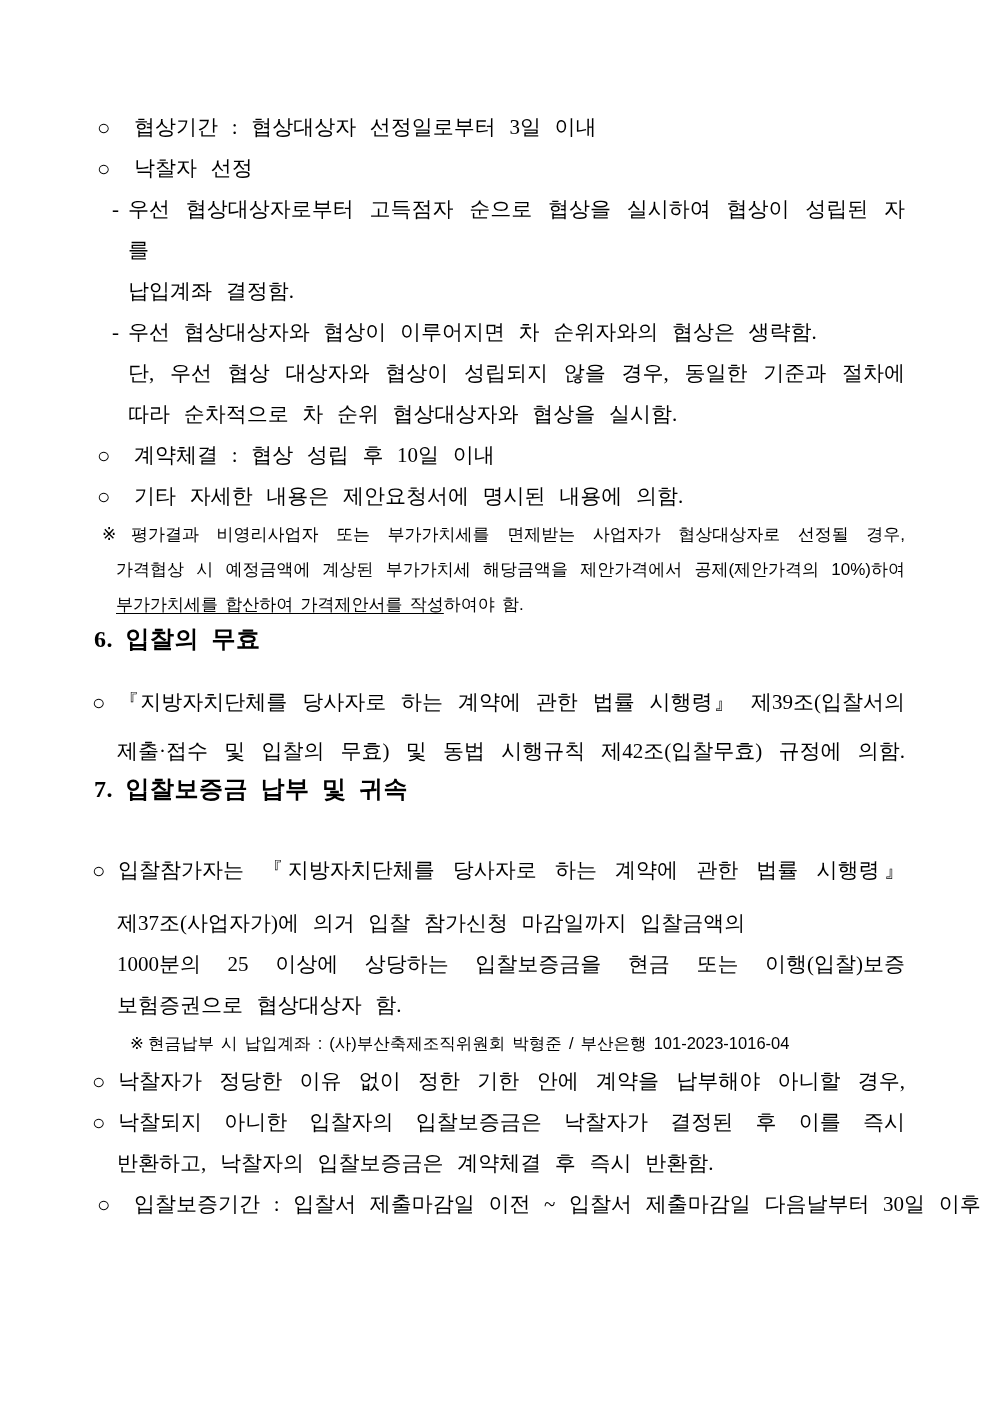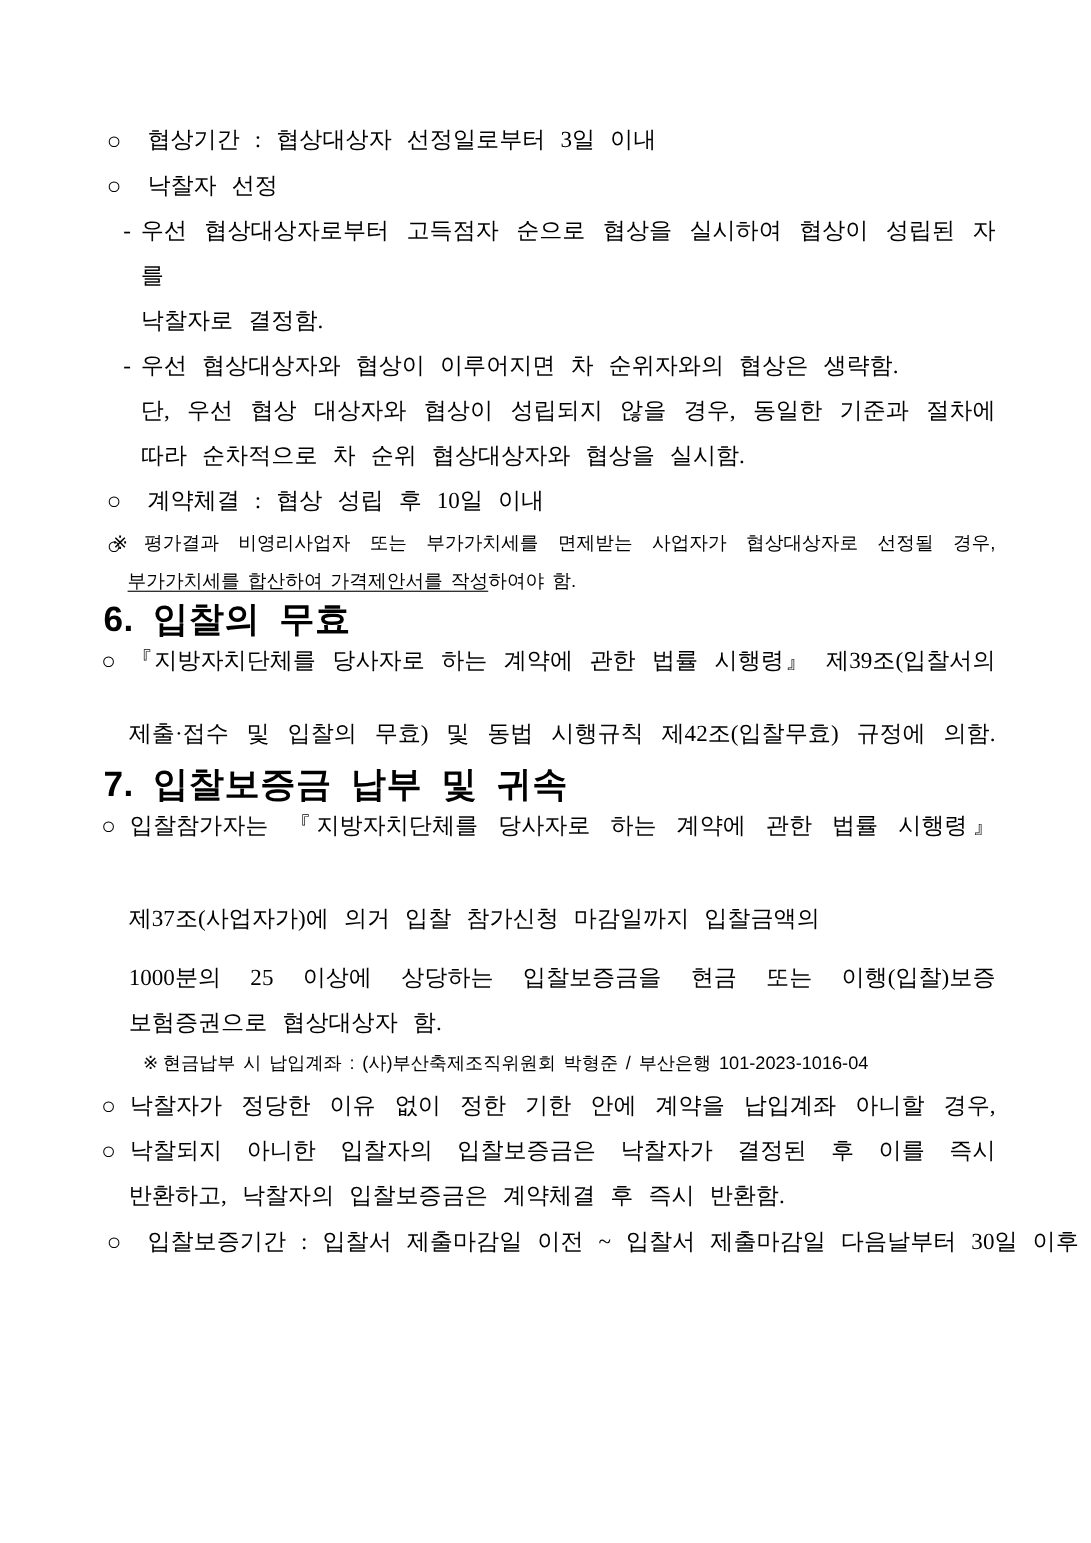--- a/index.html
+++ b/index.html
@@ -31,22 +31,22 @@
     font-size:17px;line-height:35px;
     word-spacing:0.15em;
   }
   .sn{
     font-family:"Liberation Sans","DejaVu Sans",sans-serif;
     font-size:16.5px;line-height:35px;
     word-spacing:0.15em;
   }
   
   .h{
-    font-family:Liberation Sans, sans-serif;
-    font-size:32px;line-height:34px;font-weight:800;
+    font-family:Liberation Serif, serif;
+    font-size:24px;line-height:34px;font-weight:800;
     letter-spacing:0.5px;word-spacing:0.25em;
   }
   
   .b1{padding-left:42px}
   .d {padding-left:36px}
   .c1{padding-left:36px}
   .n {padding-left:39px}
   .nc{padding-left:24px}
   .h {padding-left:2px}
   .b2{padding-left:26px}
@@ -79,35 +79,36 @@
   .doc>.line:nth-child(18){margin-top:12px;}
 </style>
 </head>
 <body>
 
 <div class="page">
   <div class="doc">
       <div class="line b1"><span class="marker mk-circle">○</span><span>협상기간 : 협상대상자 선정일로부터 3일 이내</span></div>
       <div class="line b1"><span class="marker mk-circle">○</span><span>낙찰자 선정</span></div>
       <div class="line d fill"><span class="marker mk-dash">-</span><span>우선 협상대상자로부터 고득점자 순으로 협상을 실시하여 협상이 성립된 자를</span></div>
-      <div class="line c1"><span>낙찰자로 결정함.</span></div>
+      <div class="line c1"><span>납입계좌 결정함.</span></div>
       <div class="line d"><span class="marker mk-dash">-</span><span>우선 협상대상자와 협상이 이루어지면 차 순위자와의 협상은 생략함.</span></div>
       <div class="line c1 fill"><span>단, 우선 협상 대상자와 협상이 성립되지 않을 경우, 동일한 기준과 절차에</span></div>
       <div class="line c1"><span>따라 순차적으로 차 순위 협상대상자와 협상을 실시함.</span></div>
       <div class="line b1"><span class="marker mk-circle">○</span><span>계약체결 : 협상 성립 후 10일 이내</span></div>
-      <div class="line b1"><span class="marker mk-circle">○</span></div>
+      <div class="line b1"><span class="marker mk-circle">○</span><span>기타 자세한 내용은 제안요청서에 명시된 내용에 의함.</span></div>
       <div class="line n fill"><span class="marker mk-reference">※</span><span>평가결과 비영리사업자 또는 부가가치세를 면제받는 사업자가 협상대상자로 선정될 경우,</span></div>
+      <div class="line nc fill"><span>가격협상 시 예정금액에 계상된 부가가치세 해당금액을 제안가격에서 공제(제안가격의 10%)하여</span></div>
       <div class="line nc"><span class="u">부가가치세를 합산하여 가격제안서를 작성</span><span>하여야 함.</span></div>
       <div class="line h"><span>6. 입찰의 무효</span></div>
       <div class="line b2 fill"><span class="marker mk-circle">○</span><span>『지방자치단체를 당사자로 하는 계약에 관한 법률 시행령』 제39조(입찰서의</span></div>
       <div class="line c2 fill"><span>제출·접수 및 입찰의 무효) 및 동법 시행규칙 제42조(입찰무효) 규정에 의함.</span></div>
       <div class="line h"><span>7. 입찰보증금 납부 및 귀속</span></div>
       <div class="line b2 fill"><span class="marker mk-circle">○</span><span>입찰참가자는 『지방자치단체를 당사자로 하는 계약에 관한 법률 시행령』</span></div>
       <div class="line c2"><span>제37조(사업자가)에 의거 입찰 참가신청 마감일까지 입찰금액의</span></div>
       <div class="line c2 fill"><span>1000분의 25 이상에 상당하는 입찰보증금을 현금 또는 이행(입찰)보증</span></div>
       <div class="line c2"><span>보험증권으로 협상대상자 함.</span></div>
       <div class="line sn"><span class="marker mk-reference">※</span><span>현금납부 시 납입계좌 : (사)부산축제조직위원회 박형준 / 부산은행 101-2023-1016-04</span></div>
-      <div class="line b2 fill"><span class="marker mk-circle">○</span><span>낙찰자가 정당한 이유 없이 정한 기한 안에 계약을 납입계좌 아니할 경우,</span></div>
+      <div class="line b2 fill"><span class="marker mk-circle">○</span><span>낙찰자가 정당한 이유 없이 정한 기한 안에 계약을 납부해야 아니할 경우,</span></div>
       <div class="line b2 fill"><span class="marker mk-circle">○</span><span>낙찰되지 아니한 입찰자의 입찰보증금은 낙찰자가 결정된 후 이를 즉시</span></div>
       <div class="line c2"><span>반환하고, 낙찰자의 입찰보증금은 계약체결 후 즉시 반환함.</span></div>
       <div class="line b1"><span class="marker mk-circle">○</span><span>입찰보증기간 : 입찰서 제출마감일 이전 ~ 입찰서 제출마감일 다음날부터 30일 이후</span></div>
     </div>
 </div>
 
 </body></html>

